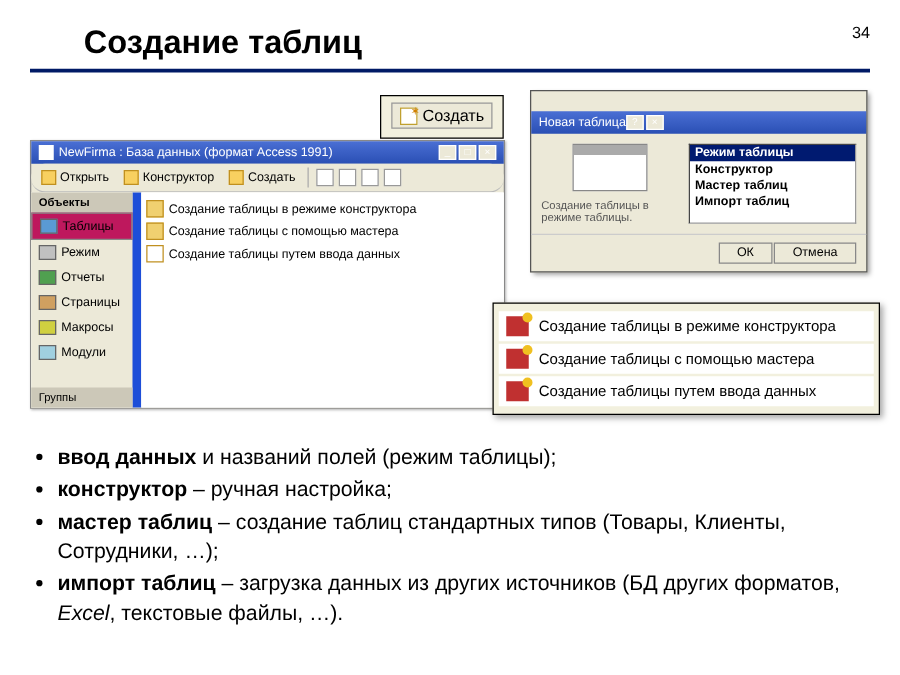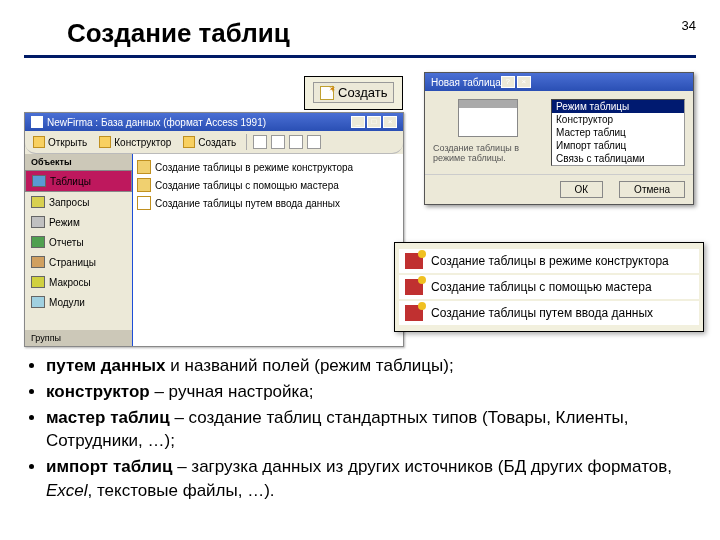--- a/index.html
+++ b/index.html
@@ -24,51 +24,51 @@
   .db-titlebar .spacer { flex: 1; }
   .winbtns { display: flex; gap: 2px; }
   .winbtn { width: 14px; height: 12px; background: #ece9d8; border: 1px solid #fff; font-size: 8px; line-height: 10px; text-align: center; }
   .db-toolbar { background: #ece9d8; border-bottom: 1px solid #bbb; padding: 3px 4px; display: flex; gap: 4px; align-items: center; border-radius: 11px; }
   .tb-btn { display: inline-flex; align-items: center; padding: 1px 3px; border: 1px solid transparent; }
   .tb-btn .ti { width: 12px; height: 12px; background: #f8d060; margin-right: 3px; border: 1px solid #c09020; }
   .tb-sep { width: 1px; height: 16px; background: #aaa; margin: 0 2px; }
   .tb-mini { width: 14px; height: 14px; background: #fff; border: 1px solid #999; }
   
   .db-body { display: flex; background: #fff; }
-  .db-sidebar { width: 108px; background: #ece9d8; border-right: 1px solid #1d4ed8; }
+  .db-sidebar { width: 88px; background: #ece9d8; border-right: 7px solid #1d4ed8; }
   .sb-head { background: #ccc8b8; padding: 3px 6px; font-weight: bold; font-size: 9px; }
   .sb-item { display: flex; align-items: center; padding: 4px 6px; cursor: default; }
   .sb-item.sel { background: #be185d; border: 1px solid #888; }
   .sb-ico { width: 14px; height: 12px; margin-right: 4px; border: 1px solid #666; }
   .sb-ico.tbl { background: #5a9ad4; }
   .sb-ico.qry { background: #d8d050; }
   .sb-ico.frm { background: #c0c0c0; }
   .sb-ico.rpt { background: #50a050; }
   .sb-ico.pg  { background: #d0a060; }
   .sb-ico.mcr { background: #d0d040; }
   .sb-ico.mdl { background: #a0d0e0; }
   .sb-grp { background: #ccc8b8; padding: 3px 6px; font-size: 9px; margin-top: 18px; }
   
   .db-main { flex: 1; background: #fff; padding: 4px; }
   .main-row { display: flex; align-items: center; padding: 2px 0; }
   .main-ico { width: 14px; height: 14px; background: #f0d070; border: 1px solid #c09020; margin-right: 4px; position: relative; }
   .main-ico.w { background: #fff; }
   
   
   .nt-dialog { position: absolute; left: 400px; top: 0; width: 270px; background: #ece9d8; border: 1px solid #555; font-size: 10px; box-shadow: 2px 2px 4px rgba(0,0,0,0.4); z-index: 4; }
-  .nt-titlebar { background: linear-gradient(#4a6fd4,#2a4fb4); color: #fff; padding: 3px 6px; display: flex; align-items: center; }
+  .nt-titlebar { background: linear-gradient(#4a6fd4,#2a4fb4); color: #fff; padding: 3px 6px; display: flex; align-items: center; margin-top: 16px; }
   .nt-body { display: flex; padding: 8px; gap: 8px; }
   .nt-preview { width: 110px; }
   .nt-preview-img { width: 60px; height: 38px; background: #fff; border: 1px solid #888; margin: 0 auto 6px; }
   .nt-preview-img::before { content: ''; display: block; height: 8px; background: #aaa; }
   .nt-preview-txt { font-size: 9px; color: #555; }
   .nt-list { flex: 1; background: #fff; border: 1px inset #999; font-size: 10px; }
-  .nt-li { padding: 1px 4px; }
+  .nt-li { padding: 1px 4px; font-weight: bold; }
   .nt-li.sel { background: #001a70; color: #fff; }
-  .nt-btns { display: flex; justify-content: flex-end; gap: 16px; padding: 6px 8px; border-top: 1px solid #ccc; }
+  .nt-btns { display: flex; justify-content: flex-end; gap: 1px; padding: 6px 8px; border-top: 1px solid #ccc; }
   .nt-btn { background: #ece9d8; border: 1px solid #888; padding: 2px 14px; font-size: 10px; }
   
   
   .zoom-list { position: absolute; left: 370px; top: 170px; width: 310px; background: #f2f0de; border: 1px solid #000; padding: 4px; z-index: 6; box-shadow: 2px 2px 5px rgba(0,0,0,0.35); }
   .zoom-row { display: flex; align-items: center; background: #fff; padding: 4px 6px; margin: 2px 0; }
   .zoom-ico { width: 18px; height: 16px; background: #c03030; margin-right: 8px; position: relative; }
   .zoom-ico::after { content: ''; position: absolute; top: -3px; right: -3px; width: 8px; height: 8px; background: #f0c020; border-radius: 50%; }
   .zoom-txt { font-size: 12px; }
   
   
@@ -123,24 +123,20 @@
       <span class="tb-mini"></span>
     </div>
     <div class="db-body">
       <div class="db-sidebar">
         <div class="sb-head">Объекты</div>
         <div class="sb-item sel">
             <span class="sb-ico tbl"></span>
             <span>Таблицы</span>
           </div>
         <div class="sb-item">
-            <span class="sb-ico qry"></span>
-            <span>Запросы</span>
-          </div>
-        <div class="sb-item">
             <span class="sb-ico frm"></span>
             <span>Режим</span>
           </div>
         <div class="sb-item">
             <span class="sb-ico rpt"></span>
             <span>Отчеты</span>
           </div>
         <div class="sb-item">
             <span class="sb-ico pg"></span>
             <span>Страницы</span>
@@ -184,21 +180,20 @@
     <div class="nt-body">
       <div class="nt-preview">
         <div class="nt-preview-img"></div>
         <div class="nt-preview-txt">Создание таблицы в режиме таблицы.</div>
       </div>
       <div class="nt-list">
         <div class="nt-li sel">Режим таблицы</div>
         <div class="nt-li">Конструктор</div>
         <div class="nt-li">Мастер таблиц</div>
         <div class="nt-li">Импорт таблиц</div>
-        <div class="nt-li">Связь с таблицами</div>
       </div>
     </div>
     <div class="nt-btns">
       <button class="nt-btn">ОК</button>
       <button class="nt-btn">Отмена</button>
     </div>
   </div>
 
   <div class="zoom-list">
     <div class="zoom-row">
@@ -211,17 +206,17 @@
       </div>
     <div class="zoom-row">
         <span class="zoom-ico"></span>
         <span class="zoom-txt">Создание таблицы путем ввода данных</span>
       </div>
   </div>
 
 </div>
 
 <ul class="bullets">
-  <li><b>путем данных</b><span> и названий полей (режим таблицы);</span></li>
+  <li><b>ввод данных</b><span> и названий полей (режим таблицы);</span></li>
   <li><b>конструктор</b><span> – ручная настройка;</span></li>
   <li><b>мастер таблиц</b><span> – создание таблиц стандартных типов (Товары, Клиенты, Сотрудники, …);</span></li>
   <li><b>импорт таблиц</b><span> – загрузка данных из других источников (БД других форматов, </span><span class="it">Excel</span><span>, текстовые файлы, …).</span></li>
 </ul>
 
 </body></html>

